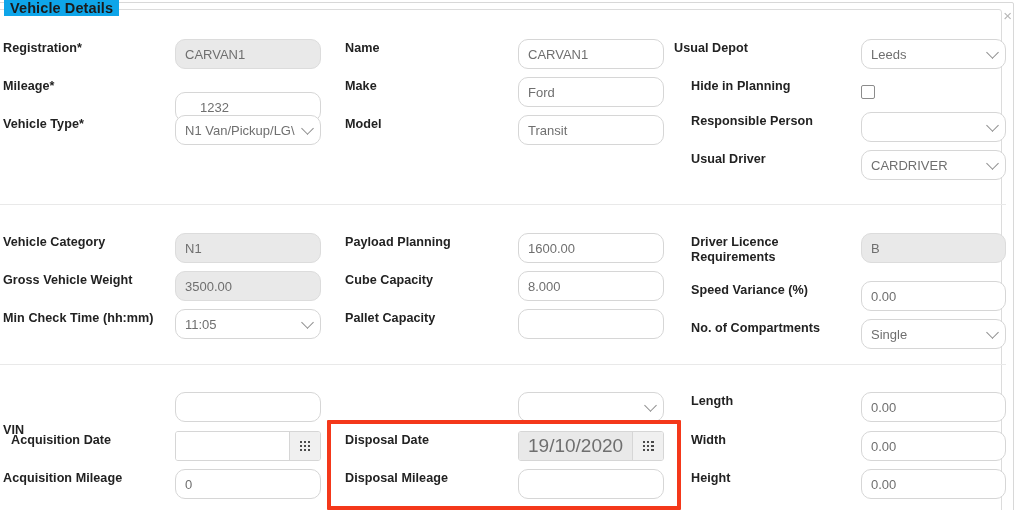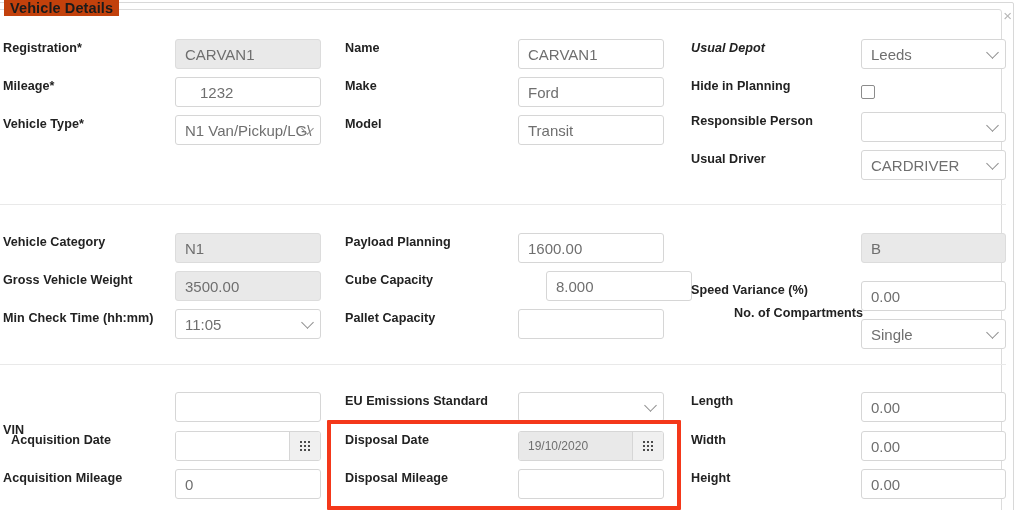--- a/index.html
+++ b/index.html
@@ -35,21 +35,21 @@
     width: 1016px; height: 540px;
     border: 1px solid #dcdcdc;
     border-radius: 3px;
     background: transparent;
   }
 
   .legend {
     position: absolute;
     left: 17px; top: -10px;
     padding: 0 6px;
-    background: #c2410c;
+    background: #0ea5e9;
     font-size: 14.5px;
     font-weight: bold;
     color: #1b1b1b;
     letter-spacing: 0.1px;
     white-space: nowrap;
   }
 
   .close-x {
     position: absolute;
     right: 12px; top: 8px;
@@ -80,23 +80,23 @@
     color: #222222;
     line-height: 15px;
     letter-spacing: 0.05px;
     white-space: pre-line;
   }
 
   .fld {
     position: absolute;
     height: 30px;
     border: 1px solid #d6d6d6;
-    border-radius: 3px;
-    background: #ffffff;
-    font-size: 15px;
+    border-radius: 10px;
+    background: #ffffff;
+    font-size: 13px;
     color: #6f6f6f;
     padding: 0 9px;
     display: flex;
     align-items: center;
     white-space: nowrap;
     overflow: hidden;
   }
   .fld.readonly { background: #e9e9e9; border-color: #dcdcdc; }
 
   
@@ -129,21 +129,21 @@
     border: 1px solid #d6d6d6;
     border-radius: 3px;
     overflow: hidden;
     background: #ffffff;
   }
   .datewrap .dtext {
     flex: 1;
     display: flex;
     align-items: center;
     padding: 0 9px;
-    font-size: 12px;
+    font-size: 19px;
     color: #6f6f6f;
     background: #ffffff;
     white-space: nowrap;
   }
   .datewrap.readonly .dtext { background: #e9e9e9; }
   .calbtn {
     width: 31px;
     background: #f0f0f0;
     border-left: 1px solid #d6d6d6;
     display: flex;
@@ -182,38 +182,38 @@
 
   <div class="close-x">×</div>
 
   <div class="divider d1"></div>
   <div class="divider d2"></div>
 
   <div class="lbl" style="left:3px;  top:41px;">Registration*</div>
   <div class="fld readonly" style="left:175px; top:39px; width:146px;">CARVAN1</div>
 
   <div class="lbl" style="left:3px;  top:79px;">Mileage*</div>
-  <div class="fld" style="left:175px; top:77px; width:146px;padding-left:24px;">1232</div>
+  <div class="fld" style="left:175px; top:92px; width:146px;padding-left:24px;">1232</div>
 
   <div class="lbl" style="left:3px;  top:117px;">Vehicle Type*</div>
   <div class="fld sel" style="left:175px; top:115px; width:146px;">
     <span>N1 Van/Pickup/LG\</span>
     <span class="chev"></span>
   </div>
 
   <div class="lbl" style="left:345px; top:41px;">Name</div>
   <div class="fld" style="left:518px; top:39px; width:146px;">CARVAN1</div>
 
   <div class="lbl" style="left:345px; top:79px;">Make</div>
   <div class="fld" style="left:518px; top:77px; width:146px;">Ford</div>
 
   <div class="lbl" style="left:345px; top:117px;">Model</div>
   <div class="fld" style="left:518px; top:115px; width:146px;">Transit</div>
 
-  <div class="lbl" style="left:691px; top:41px;font-style:italic;">Usual Depot</div>
+  <div class="lbl" style="left:674px; top:41px;">Usual Depot</div>
   <div class="fld sel" style="left:861px; top:39px; width:145px;">
     <span>Leeds</span>
     <span class="chev"></span>
   </div>
 
   <div class="lbl" style="left:691px; top:79px;">Hide in Planning</div>
   <div class="cbx" style="left:861px; top:85px;"></div>
 
   <div class="lbl" style="left:691px; top:114px;">Responsible Person</div>
   <div class="fld sel" style="left:861px; top:112px; width:145px;">
@@ -236,31 +236,33 @@
   <div class="lbl" style="left:3px;  top:311px;">Min Check Time (hh:mm)</div>
   <div class="fld sel" style="left:175px; top:309px; width:146px;">
     <span>11:05</span>
     <span class="chev"></span>
   </div>
 
   <div class="lbl" style="left:345px; top:235px;">Payload Planning</div>
   <div class="fld" style="left:518px; top:233px; width:146px;">1600.00</div>
 
   <div class="lbl" style="left:345px; top:273px;text-align:right;">Cube Capacity</div>
-  <div class="fld" style="left:518px; top:271px; width:146px;margin-left:28px;">8.000</div>
+  <div class="fld" style="left:518px; top:271px; width:146px;">8.000</div>
 
   <div class="lbl" style="left:345px; top:311px;">Pallet Capacity</div>
   <div class="fld" style="left:518px; top:309px; width:146px;"></div>
 
+  <div class="lbl" style="left:691px; top:235px;">Driver Licence
+Requirements</div>
   <div class="fld readonly" style="left:861px; top:233px; width:145px;">B</div>
 
   <div class="lbl" style="left:691px; top:283px;">Speed Variance (%)</div>
   <div class="fld" style="left:861px; top:281px; width:145px;">0.00</div>
 
-  <div class="lbl" style="left:691px; top:306px;margin-left:43px;">No. of Compartments</div>
+  <div class="lbl" style="left:691px; top:321px;">No. of Compartments</div>
   <div class="fld sel" style="left:861px; top:319px; width:145px;">
     <span>Single</span>
     <span class="chev"></span>
   </div>
 
   <div class="lbl" style="left:3px;  top:394px;margin-top:29px;">VIN</div>
   <div class="fld" style="left:175px; top:392px; width:146px;"></div>
 
   <div class="lbl" style="left:11px;  top:433px;">Acquisition Date</div>
   <div class="datewrap" style="left:175px; top:431px; width:146px;">
@@ -276,21 +278,20 @@
           <i></i>
           <i></i>
           <i></i>
       </span>
     </div>
   </div>
 
   <div class="lbl" style="left:3px;  top:471px;">Acquisition Mileage</div>
   <div class="fld" style="left:175px; top:469px; width:146px;">0</div>
 
-  <div class="lbl" style="left:345px; top:394px;">EU Emissions Standard</div>
   <div class="fld sel" style="left:518px; top:392px; width:146px;">
     <span></span>
     <span class="chev"></span>
   </div>
 
   <div class="lbl" style="left:345px; top:433px;">Disposal Date</div>
   <div class="datewrap readonly" style="left:518px; top:431px; width:146px;">
     <div class="dtext">19/10/2020</div>
     <div class="calbtn">
       <span class="calgrid">

